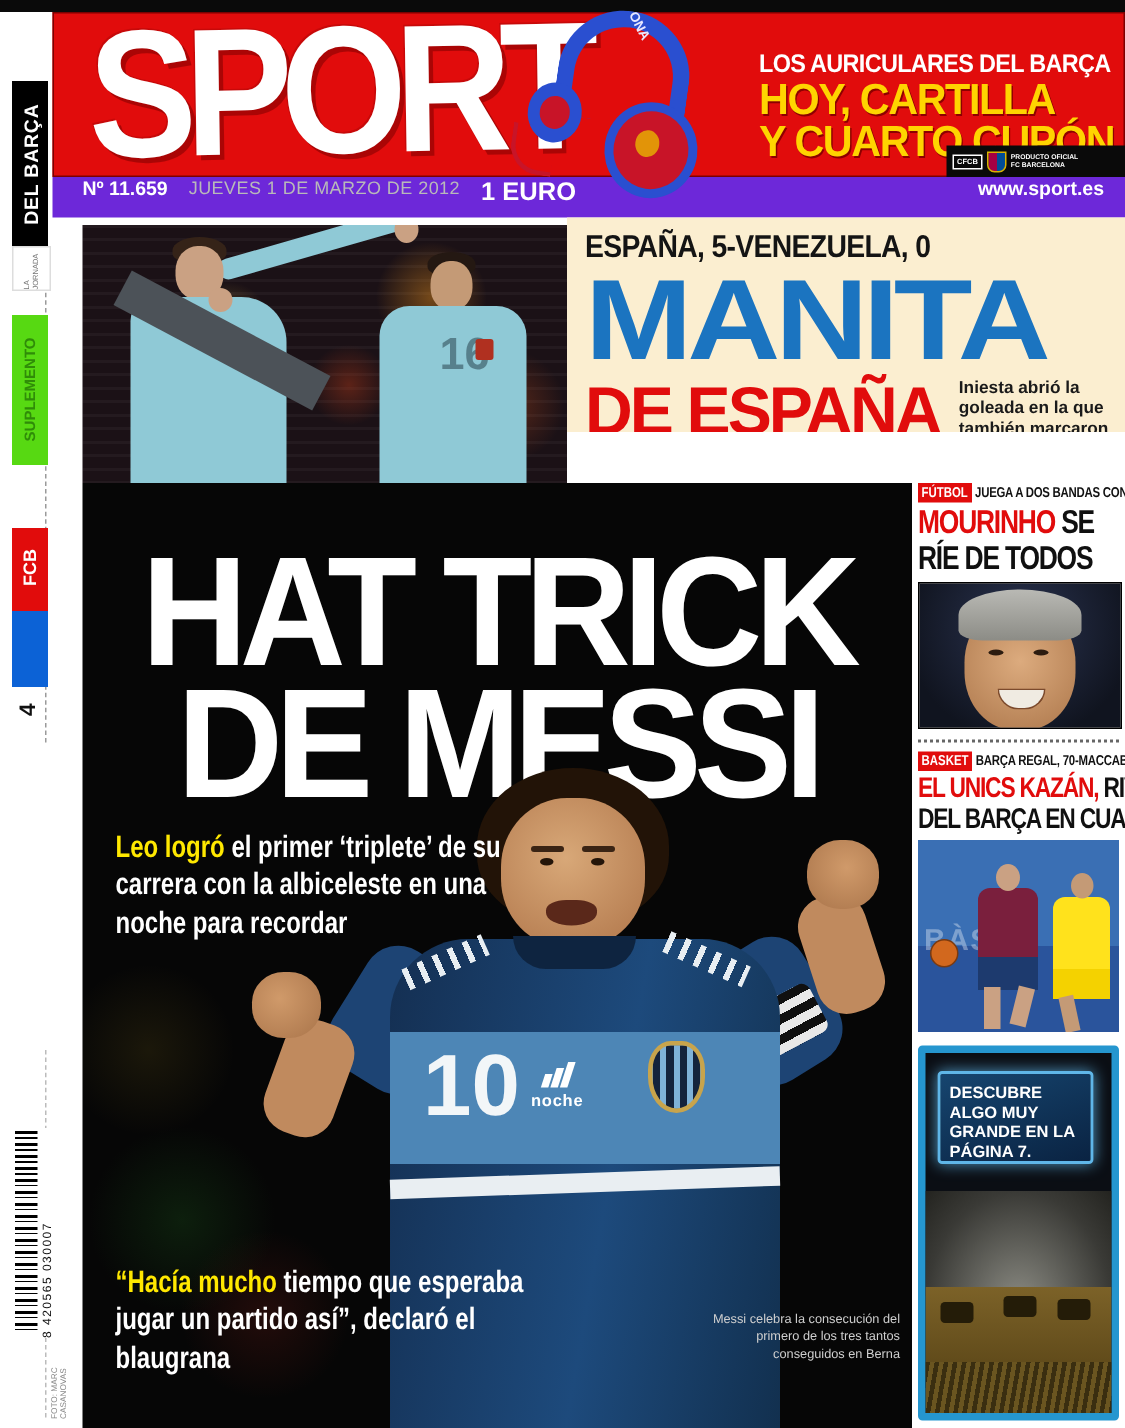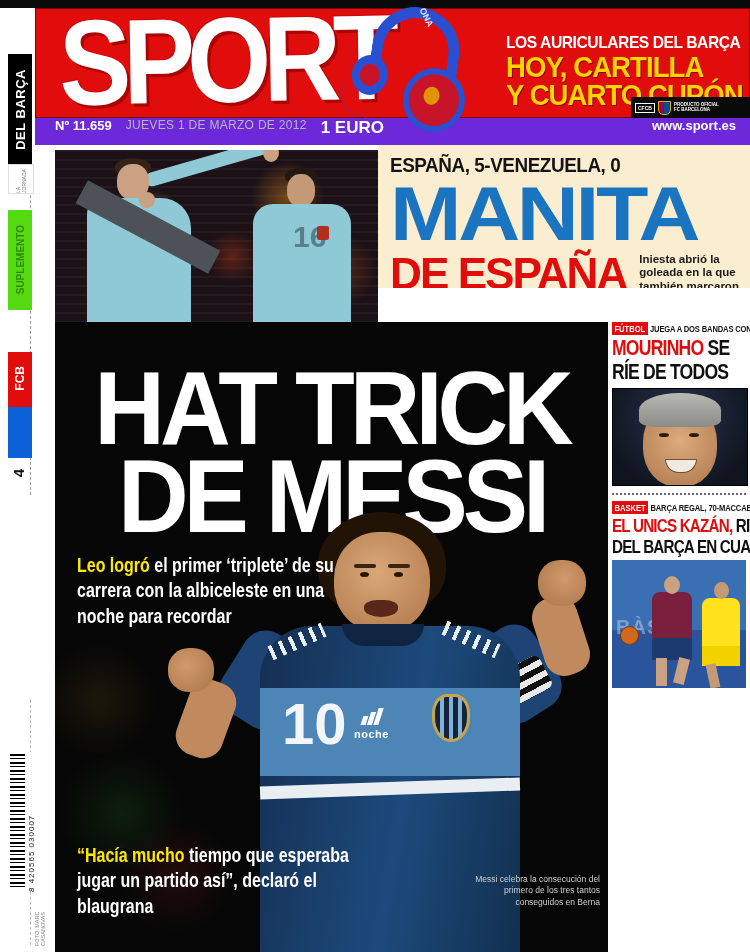--- a/index.html
+++ b/index.html
@@ -373,13 +373,22 @@
     <div class="bk-p1-head"></div>
     <div class="bk-p1-shorts"></div>
     <div class="bk-p1-leg"></div>
     <div class="bk-p1-leg2"></div>
     <div class="bk-p2-torso"></div>
     <div class="bk-p2-head"></div>
     <div class="bk-p2-shorts"></div>
     <div class="bk-p2-leg"></div>
   </div>
 
+  <div class="bk-ad">
+    <div class="screen">DESCUBRE ALGO MUY GRANDE EN LA PÁGINA 7.</div>
+    <div class="sky"></div>
+    <div class="field"></div>
+    <div class="bale b1"></div>
+    <div class="bale b2"></div>
+    <div class="bale b3"></div>
+    <div class="grass"></div>
+  </div>
 </div>
 
 </body></html>

